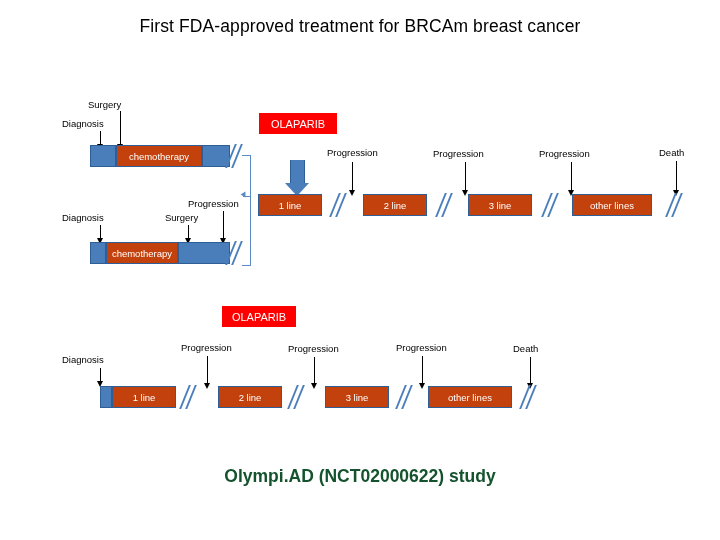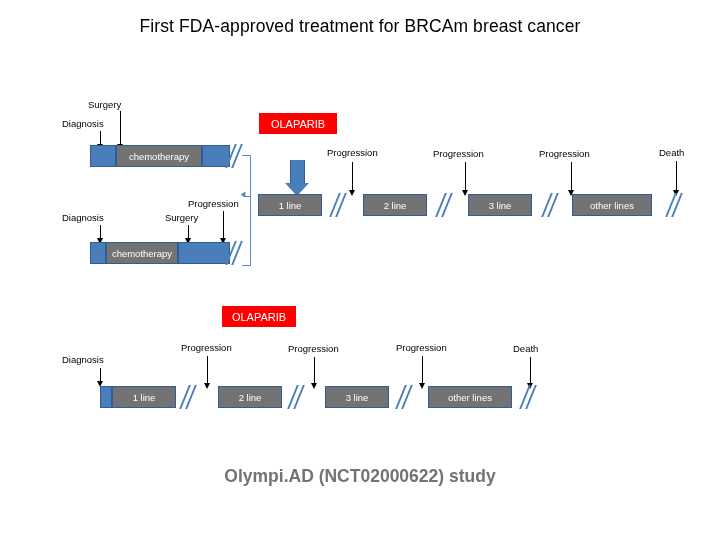--- a/index.html
+++ b/index.html
@@ -13,29 +13,29 @@
   .canvas{position:absolute;left:0;top:0;width:720px;height:540px;}
   .abs{position:absolute;}
 
   .title{
     left:0;top:16px;width:720px;text-align:center;
     font-size:17.5px;font-weight:normal;color:#000;
     letter-spacing:0.1px;
   }
   .footer{
     left:0;top:466px;width:720px;text-align:center;
-    font-size:17.5px;font-weight:bold;color:#737373;
+    font-size:17.5px;font-weight:bold;color:#14532d;
   }
 
   .lbl{font-size:9.5px;color:#000;white-space:nowrap;}
 
   
   .bar{
     height:22px;
-    background:#737373;
+    background:#c2410c;
     border:1px solid #2f5e96;
     color:#ffffff;
     font-size:9.5px;
     display:flex;align-items:center;justify-content:center;
     box-sizing:border-box;
   }
   .bar-tail{
     height:22px;background:#4a7ebb;border:1px solid #2f5e96;box-sizing:border-box;
   }
 

